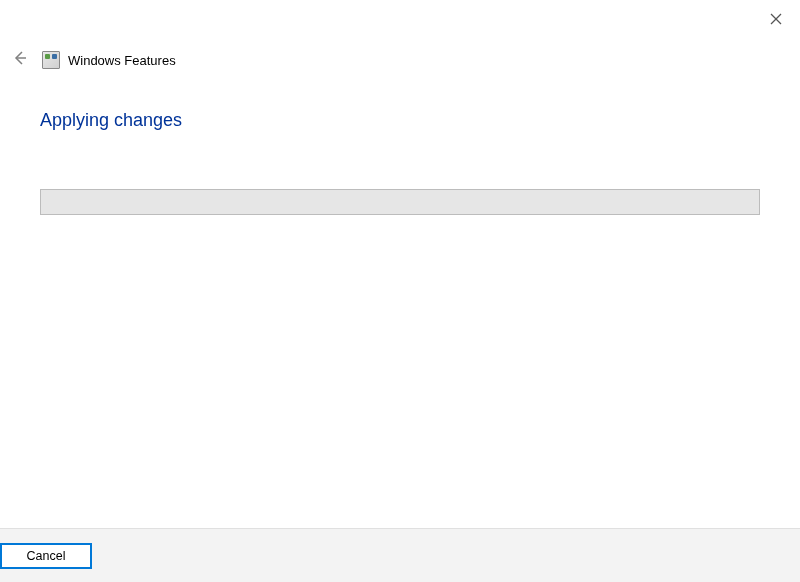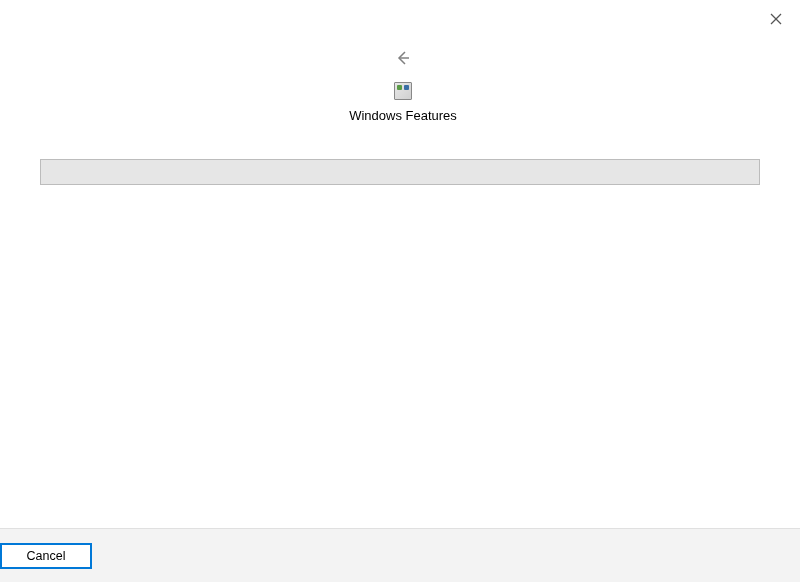--- a/index.html
+++ b/index.html
@@ -33,21 +33,20 @@
     }
     .close-btn svg {
       width: 12px;
       height: 12px;
     }
     .header-row {
       display: flex;
       align-items: center;
       padding: 6px 0 6px 6px;
       gap: 8px;
-      flex-direction: column;
     }
     .back-btn {
       width: 28px;
       height: 28px;
       display: flex;
       align-items: center;
       justify-content: center;
       color: #808080;
       cursor: default;
     }
@@ -158,18 +157,19 @@
         </svg>
     </span>
   </div>
   <div class="app-icon">
     <div class="app-icon-bg"></div>
   </div>
   <div class="window-title">Windows Features</div>
 </div>
 
 <div class="content">
+  <h1 class="heading">Applying changes</h1>
   <div class="progress-outer"></div>
 </div>
 
 <div class="footer">
   <button class="cancel-btn">Cancel</button>
 </div>
 
 </body></html>

